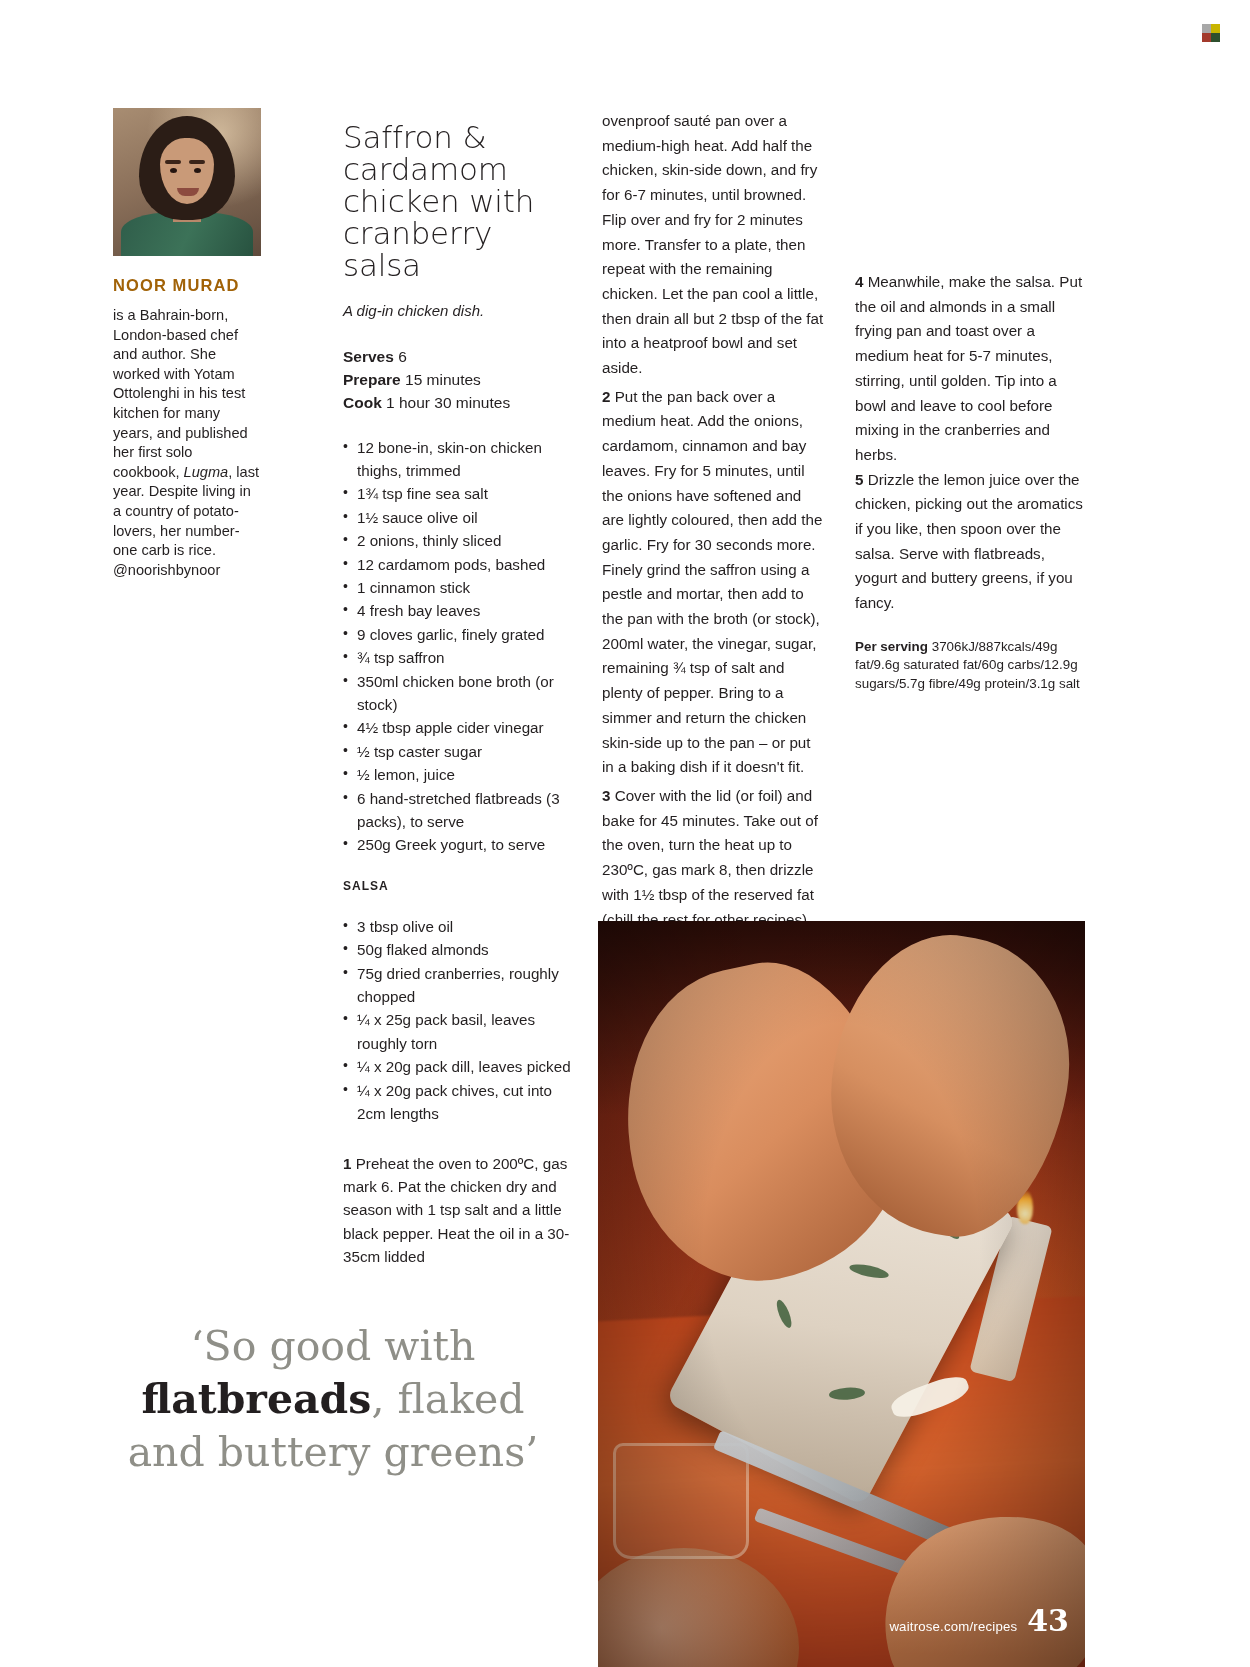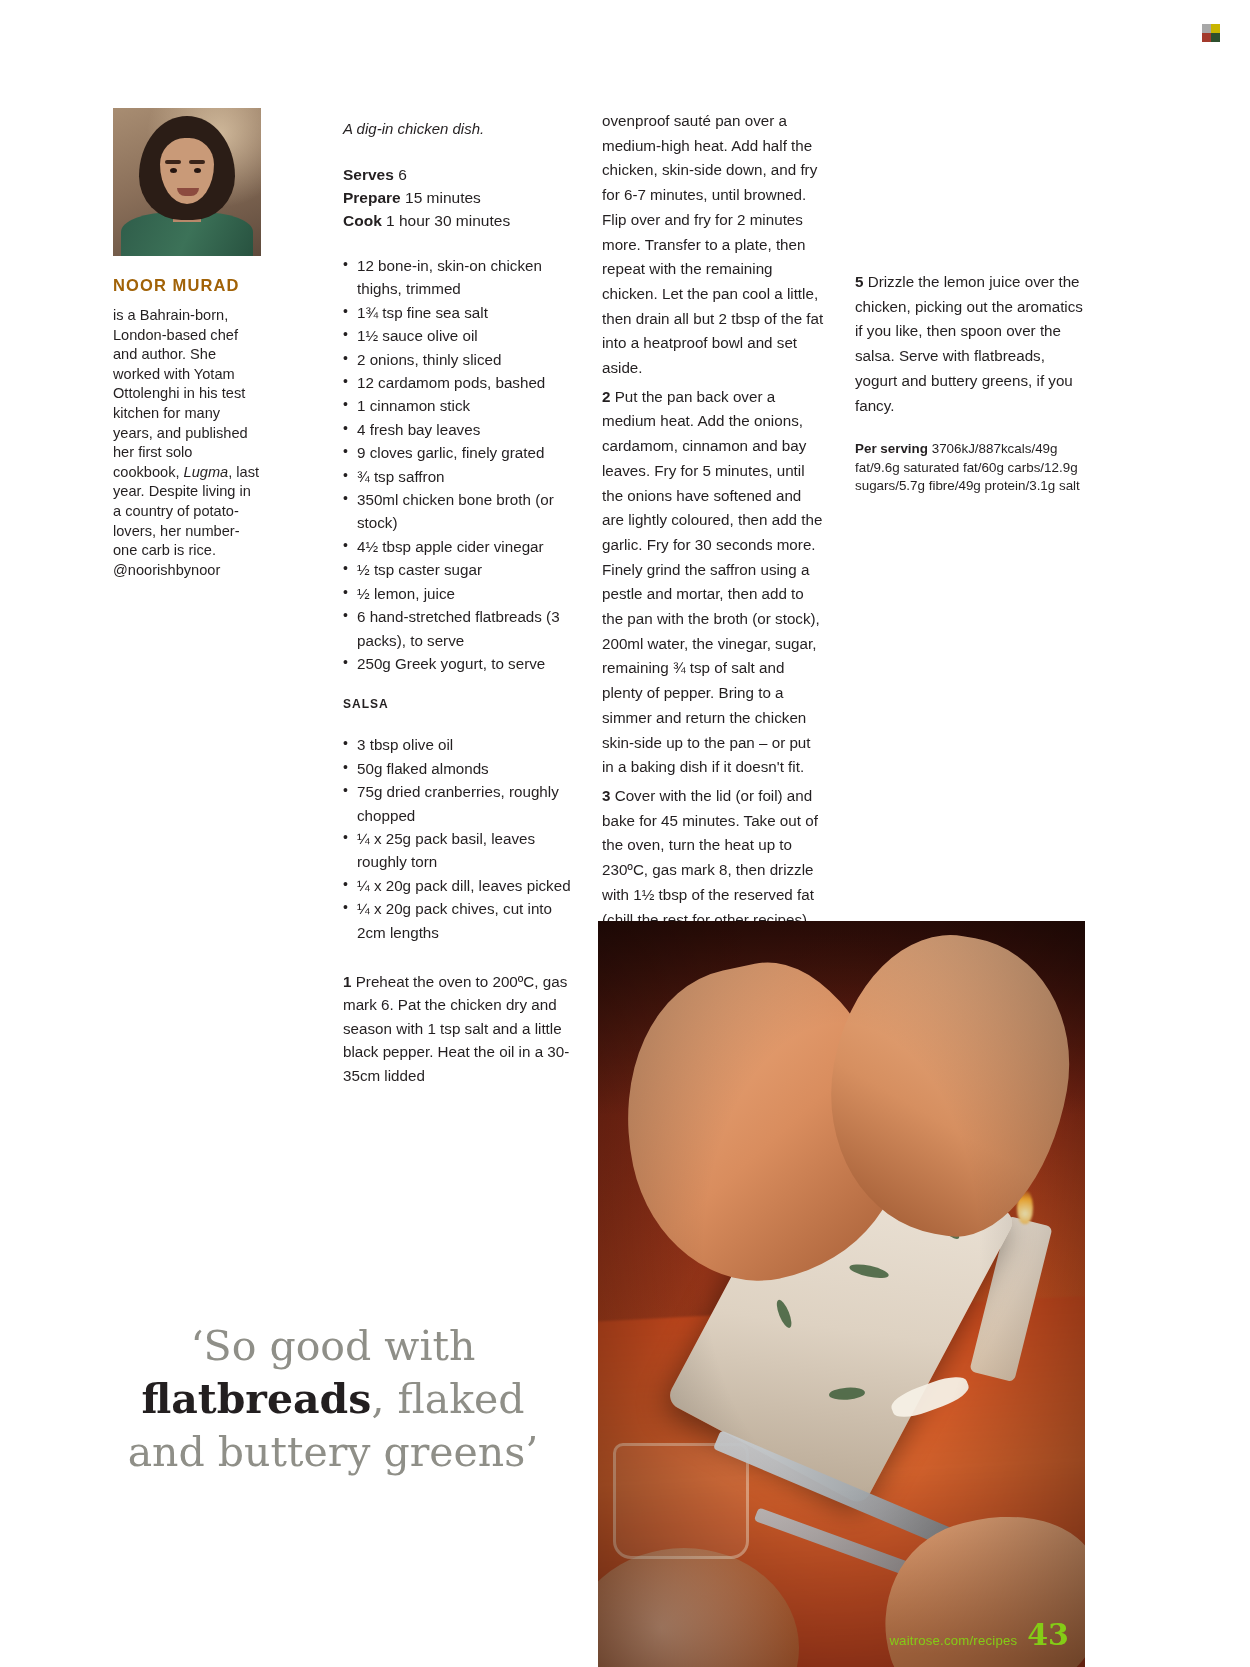--- a/index.html
+++ b/index.html
@@ -349,25 +349,25 @@
     opacity: .85;
   }
   .photo .vignette {
     position: absolute;
     inset: 0;
     background: radial-gradient(ellipse at 50% 45%, rgba(0,0,0,0) 40%, rgba(0,0,0,.45) 100%);
   }
   .photo-credit {
     position: absolute;
     right: 16px;
-    bottom: 18px;
+    bottom: 32px;
     display: flex;
     align-items: baseline;
     gap: 10px;
-    color: #84cc16;
+    color: #ffffff;
   }
   .photo-credit .url {
     font-size: 13.2px;
     letter-spacing: .2px;
   }
   .photo-credit .pageno {
     font-family: "DejaVu Serif", serif;
     font-weight: bold;
     font-size: 30px;
     line-height: 28px;
@@ -409,20 +409,21 @@
       <div class="brow2"></div>
       <div class="eye1"></div>
       <div class="eye2"></div>
       <div class="mouth"></div>
     </div>
     <div class="author-name">NOOR MURAD</div>
     <div class="author-bio"><span>is a Bahrain-born, London-based chef and author. She worked with Yotam Ottolenghi in his test kitchen for many years, and published her first solo cookbook, </span><em>Lugma</em><span>, last year. Despite living in a country of potato-lovers, her number-one carb is rice. @noorishbynoor</span></div>
   </div>
 
   <div class="recipe-col">
+    <h1 class="recipe-title">Saffron &amp; cardamom chicken with cranberry salsa</h1>
     <div class="recipe-standfirst">A dig-in chicken dish.</div>
 
     <div class="meta">
       <div><b>Serves</b> <span>6</span></div>
       <div><b>Prepare</b> <span>15 minutes</span></div>
       <div><b>Cook</b> <span>1 hour 30 minutes</span></div>
     </div>
 
     <ul class="ingredients">
       <li>12 bone-in, skin-on chicken thighs, trimmed</li>
@@ -455,20 +456,21 @@
     <div class="method-a"><b>1</b> <span>Preheat the oven to 200ºC, gas mark 6. Pat the chicken dry and season with 1 tsp salt and a little black pepper. Heat the oil in a 30-35cm lidded</span></div>
   </div>
 
   <div class="method-col">
     <p>ovenproof sauté pan over a medium-high heat. Add half the chicken, skin-side down, and fry for 6-7 minutes, until browned. Flip over and fry for 2 minutes more. Transfer to a plate, then repeat with the remaining chicken. Let the pan cool a little, then drain all but 2 tbsp of the fat into a heatproof bowl and set aside.</p>
     <p><b>2</b> <span>Put the pan back over a medium heat. Add the onions, cardamom, cinnamon and bay leaves. Fry for 5 minutes, until the onions have softened and are lightly coloured, then add the garlic. Fry for 30 seconds more. Finely grind the saffron using a pestle and mortar, then add to the pan with the broth (or stock), 200ml water, the vinegar, sugar, remaining ¾ tsp of salt and plenty of pepper. Bring to a simmer and return the chicken skin-side up to the pan – or put in a baking dish if it doesn't fit.</span></p>
     <p><b>3</b> <span>Cover with the lid (or foil) and bake for 45 minutes. Take out of the oven, turn the heat up to 230ºC, gas mark 8, then drizzle with 1½ tbsp of the reserved fat (chill the rest for other recipes). Return to the oven, uncovered, for 15 minutes, or until the skin has crisped up and the sauce is slightly thickened.</span></p>
   </div>
 
   <div class="method-col3">
+    <p><b>4</b> <span>Meanwhile, make the salsa. Put the oil and almonds in a small frying pan and toast over a medium heat for 5-7 minutes, stirring, until golden. Tip into a bowl and leave to cool before mixing in the cranberries and herbs.</span></p>
     <p><b>5</b> <span>Drizzle the lemon juice over the chicken, picking out the aromatics if you like, then spoon over the salsa. Serve with flatbreads, yogurt and buttery greens, if you fancy.</span></p>
     <div class="per-serving"><b>Per serving</b> <span>3706kJ/887kcals/49g fat/9.6g saturated fat/60g carbs/12.9g sugars/5.7g fibre/49g protein/3.1g salt</span></div>
   </div>
 
   <div class="pullquote">
     <span>‘So good with </span><br>
     <span class="strong">flatbreads</span><span>, flaked</span><br>
     <span>and buttery greens’</span>
   </div>
 

